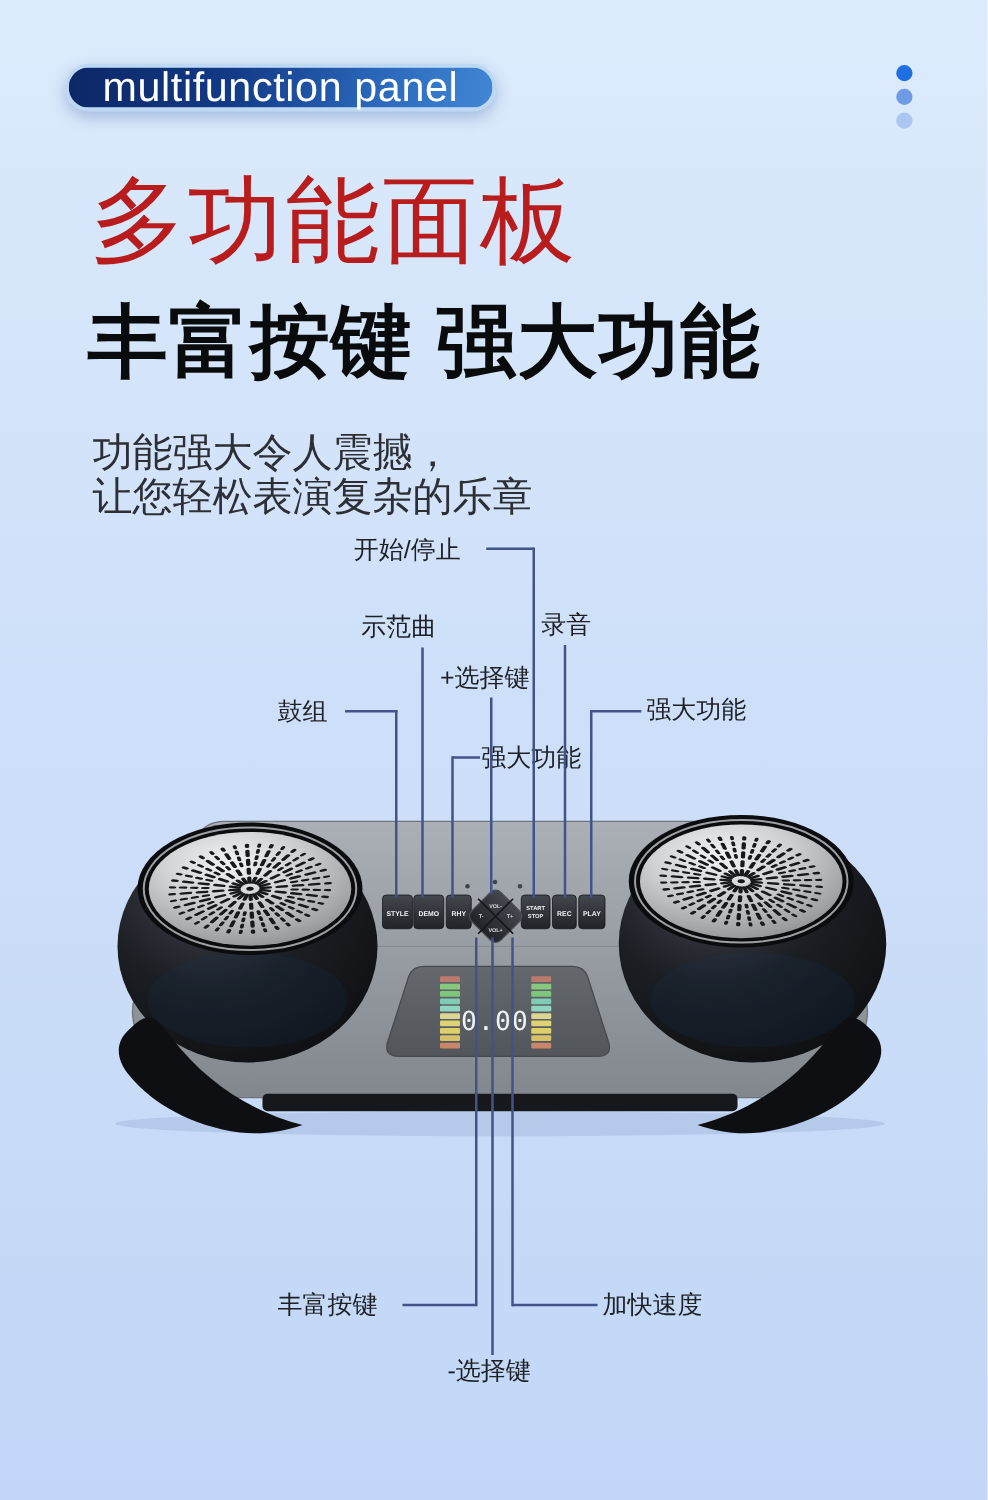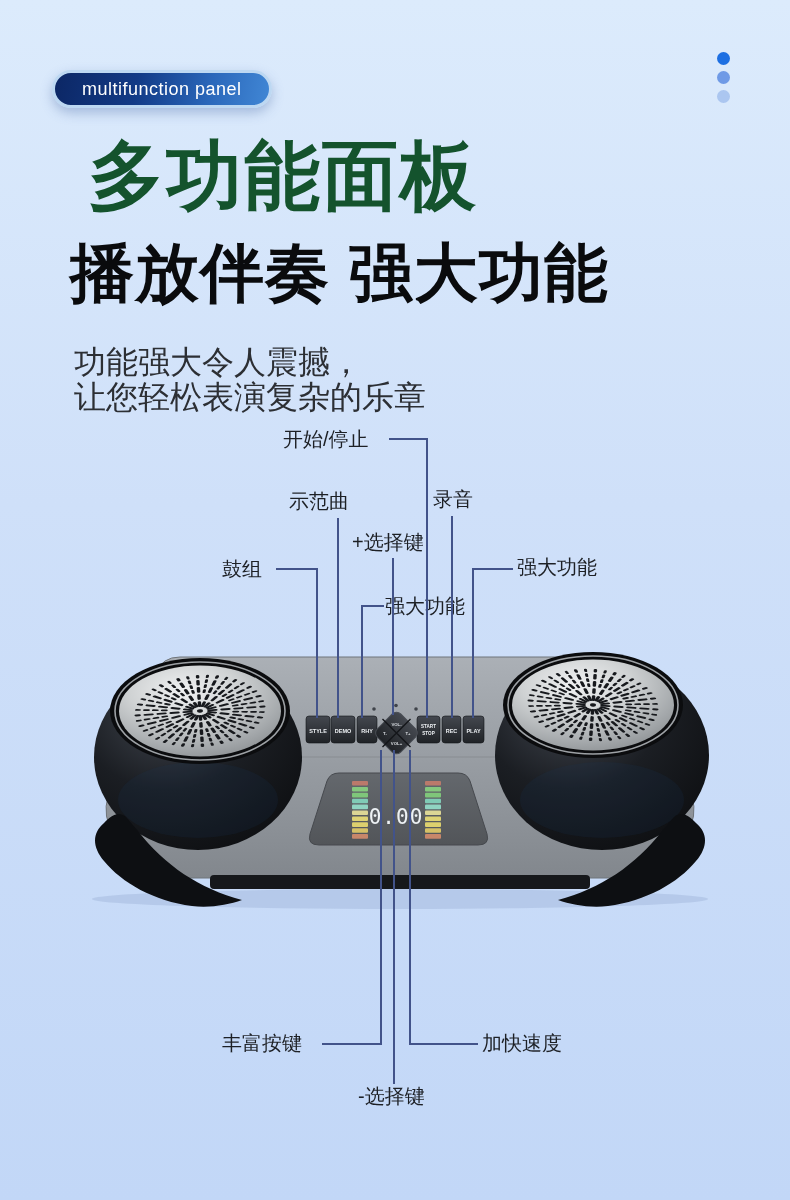--- a/index.html
+++ b/index.html
@@ -4,32 +4,32 @@
 <style>
   html,body{margin:0;padding:0}
   body{
     width:790px;height:1200px;position:relative;overflow:hidden;
     background:linear-gradient(180deg,#dcebfc 0%,#cfe0f9 42%,#c2d7f7 100%);
     font-family:"Liberation Sans",sans-serif;color:#16181c;
   }
   .abs{position:absolute}
   
   .badge{
-    left:52px;top:70px;height:38px;box-sizing:border-box;
+    left:52px;top:51px;height:38px;box-sizing:border-box;
     display:flex;align-items:center;padding:0 27px;border-radius:999px;
     border:3px solid #bdd8f2;
     background:linear-gradient(100deg,#0c2765 0%,#123a86 38%,#2a67ba 72%,#4187d5 100%);
-    color:#ffffff;font-size:18px;letter-spacing:.5px;
+    color:#ffffff;font-size:33px;letter-spacing:.5px;
     box-shadow:0 5px 12px rgba(80,110,170,.38);
   }
   
   .dot{width:13px;height:13px;border-radius:50%;left:717px}
   #dot-0{top:52px}#dot-1{top:71px}#dot-2{top:90px}
   
-  .t1{left:88px;top:126px;font-size:76px;font-weight:700;letter-spacing:2px;color:#14532d;white-space:nowrap}
+  .t1{left:72px;top:126px;font-size:76px;font-weight:400;letter-spacing:2px;color:#b91c1c;white-space:nowrap}
   .t2{left:70px;top:230px;font-size:64px;font-weight:900;letter-spacing:1px;color:#0a0b0d;white-space:nowrap}
   .desc{font-size:32px;color:#2c2f34;white-space:nowrap}
   #desc-1{left:74px;top:341px}
   #desc-2{left:74px;top:376px}
   
   .callout{font-size:20px;color:#1d2025;white-space:nowrap}
   #cl-start{left:283px;top:426px}
   #cl-demo{left:289px;top:488px}
   #cl-rec{left:433px;top:486px}
   #cl-plus{left:352px;top:529px}
@@ -68,21 +68,21 @@
 
 <div class="abs badge">
   <span>multifunction panel</span>
 </div>
 
 <span class="abs dot" id="dot-0" style="background: rgb(29, 111, 226);"></span>
 <span class="abs dot" id="dot-1" style="background: rgb(111, 154, 230);"></span>
 <span class="abs dot" id="dot-2" style="background: rgb(171, 198, 240);"></span>
 
 <div class="abs t1">多功能面板</div>
-<div class="abs t2">播放伴奏 强大功能</div>
+<div class="abs t2">丰富按键 强大功能</div>
 <div class="abs desc" id="desc-1">功能强大令人震撼，</div>
 <div class="abs desc" id="desc-2">让您轻松表演复杂的乐章</div>
 
 <div class="abs callout" id="cl-start">开始/停止</div>
 <div class="abs callout" id="cl-demo">示范曲</div>
 <div class="abs callout" id="cl-rec">录音</div>
 <div class="abs callout" id="cl-plus">+选择键</div>
 <div class="abs callout" id="cl-drum">鼓组</div>
 <div class="abs callout" id="cl-playrec">强大功能</div>
 <div class="abs callout" id="cl-accomp">强大功能</div>

